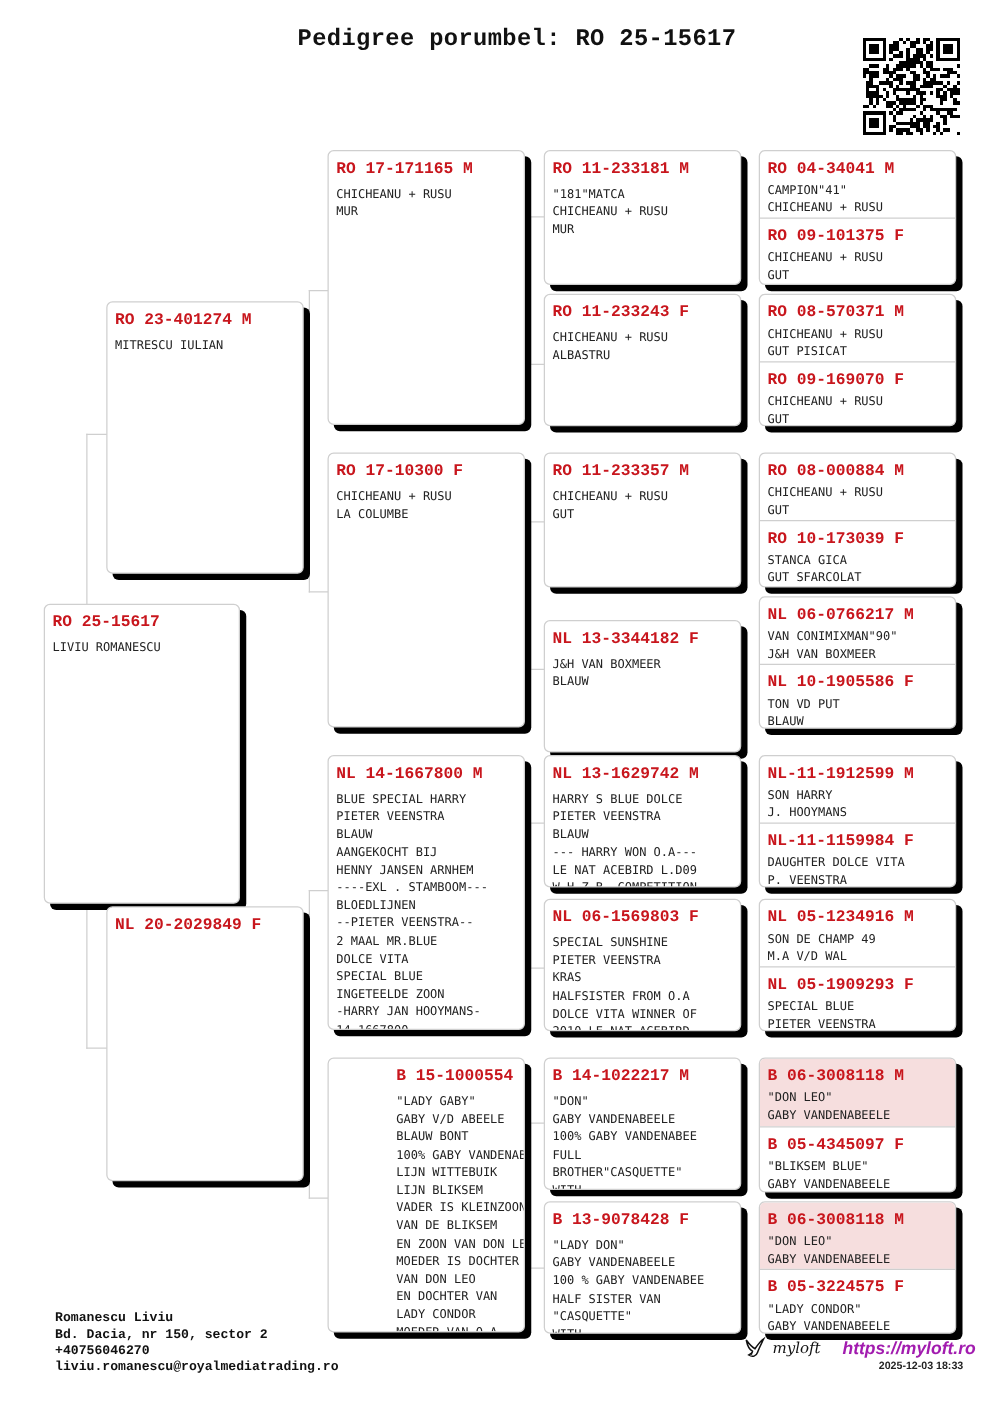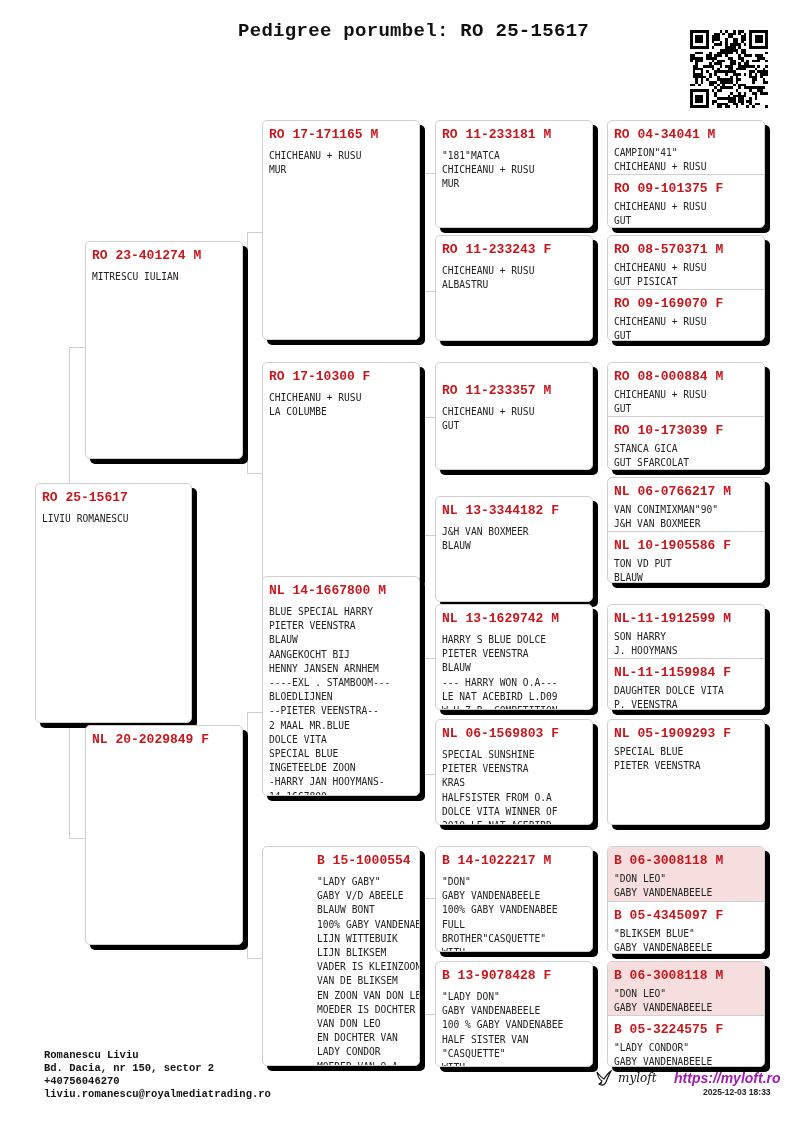--- a/index.html
+++ b/index.html
@@ -395,21 +395,21 @@
 MUR</div>
   </div>
 </div>
 <div class="card" style="left:262px;top:362px;width:158px;height:220px;">
   <div class="sec">
     <div class="ring" style="color: rgb(200, 22, 29);">RO 17-10300 F</div>
     <div class="lines">CHICHEANU + RUSU
 LA COLUMBE</div>
   </div>
 </div>
-<div class="card" style="left:262px;top:576px;width:158px;height:220px;">
+<div class="card" style="left:262px;top:604px;width:158px;height:220px;">
   <div class="sec" style="height:218px;overflow:hidden;">
     <div class="ring" style="color: rgb(200, 22, 29);">NL 14-1667800 M</div>
     <div class="lines">BLUE SPECIAL HARRY
 PIETER VEENSTRA
 BLAUW
 AANGEKOCHT BIJ
 HENNY JANSEN ARNHEM
 ----EXL . STAMBOOM---
 BLOEDLIJNEN
 --PIETER VEENSTRA--
@@ -450,21 +450,21 @@
     </div>
 </div>
 <div class="card" style="left:435px;top:235px;width:158px;height:106px;">
   <div class="sec" style="height:104px;overflow:hidden;">
       <div class="ring" style="color: rgb(200, 22, 29);">RO 11-233243 F</div>
       <div class="lines">CHICHEANU + RUSU
 ALBASTRU</div>
     </div>
 </div>
 <div class="card" style="left:435px;top:362px;width:158px;height:108px;">
-  <div class="sec" style="height:106px;overflow:hidden;margin-top:14px;">
+  <div class="sec" style="height:106px;overflow:hidden;">
       <div class="ring" style="color: rgb(200, 22, 29);">RO 11-233357 M</div>
       <div class="lines">CHICHEANU + RUSU
 GUT</div>
     </div>
 </div>
 <div class="card" style="left:435px;top:496px;width:158px;height:106px;">
   <div class="sec" style="height:104px;overflow:hidden;">
       <div class="ring" style="color: rgb(200, 22, 29);">NL 13-3344182 F</div>
       <div class="lines">J&amp;H VAN BOXMEER
 BLAUW</div>
@@ -570,20 +570,25 @@
 J. HOOYMANS</div>
     </div>
   <div class="sec g4" style="height:53px;">
       <div class="ring" style="color: rgb(200, 22, 29);">NL-11-1159984 F</div>
       <div class="lines">DAUGHTER DOLCE VITA
 P. VEENSTRA</div>
     </div>
 </div>
 <div class="card quad" style="left:607px;top:719px;width:158px;height:106px;">
   <div class="sec g4" style="height:53px;">
+      <div class="ring" style="color: rgb(200, 22, 29);">NL 05-1234916 M</div>
+      <div class="lines">SON DE CHAMP 49
+M.A V/D WAL</div>
+    </div>
+  <div class="sec g4" style="height:53px;">
       <div class="ring" style="color: rgb(200, 22, 29);">NL 05-1909293 F</div>
       <div class="lines">SPECIAL BLUE
 PIETER VEENSTRA</div>
     </div>
 </div>
 <div class="card quad" style="left:607px;top:846px;width:158px;height:108px;">
   <div class="sec g4 pink" style="height: 54px; background: rgb(246, 222, 222);">
       <div class="ring" style="color: rgb(200, 22, 29);">B 06-3008118 M</div>
       <div class="lines">"DON LEO"
 GABY VANDENABEELE</div>

